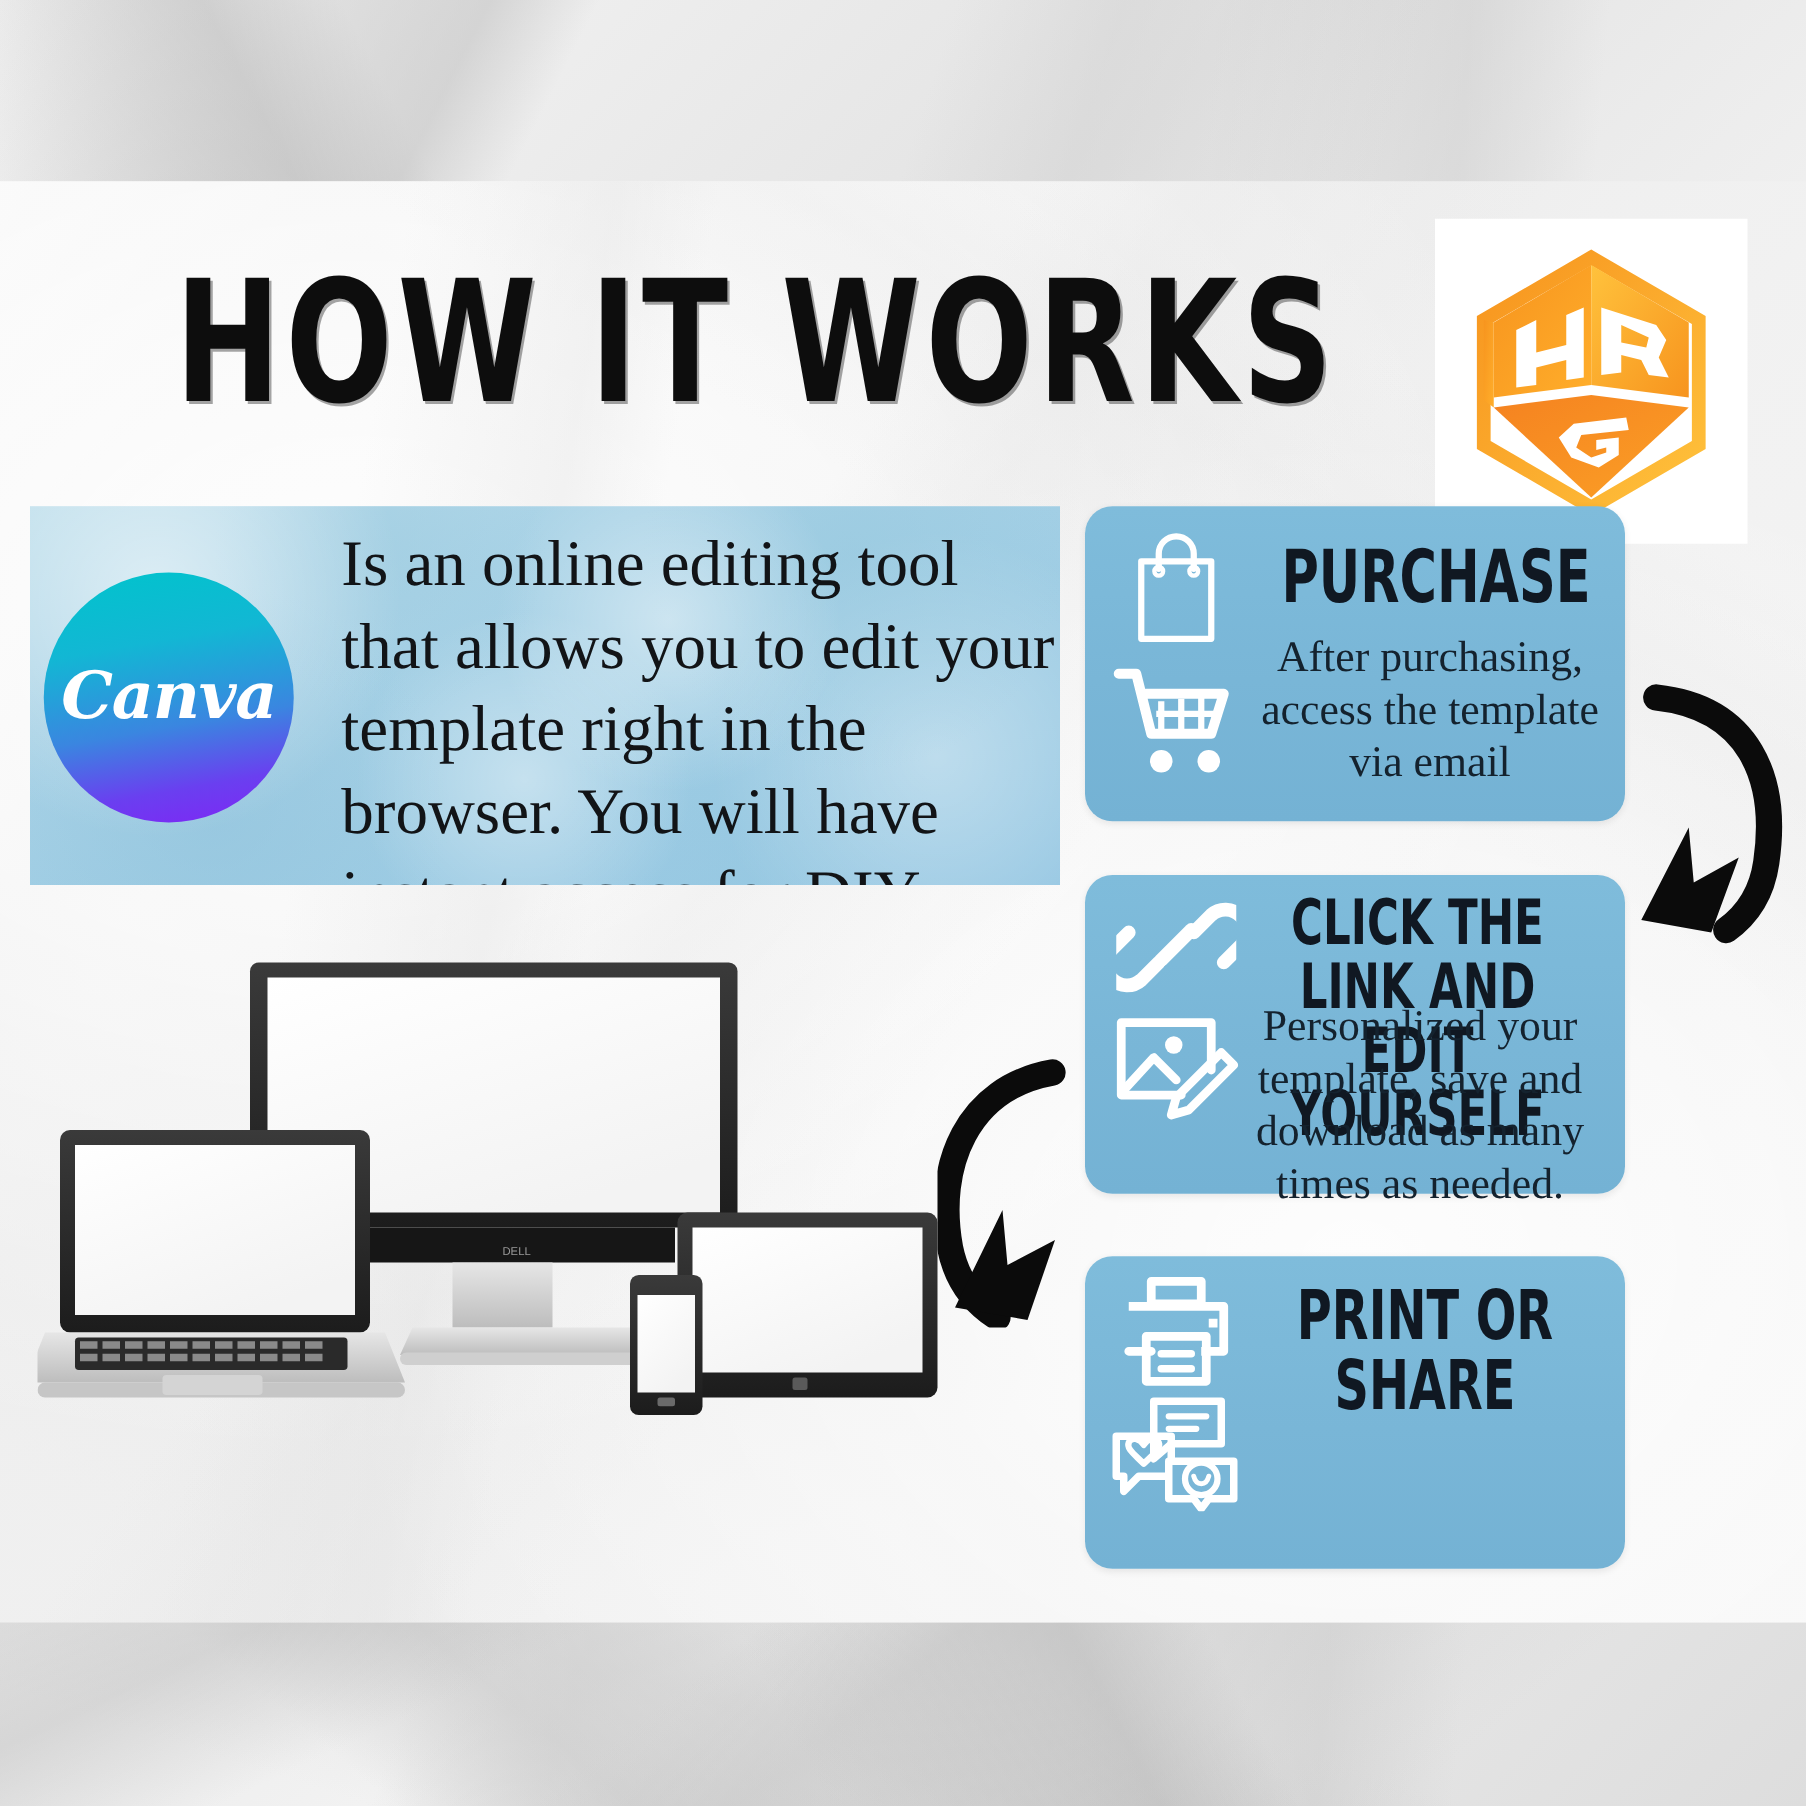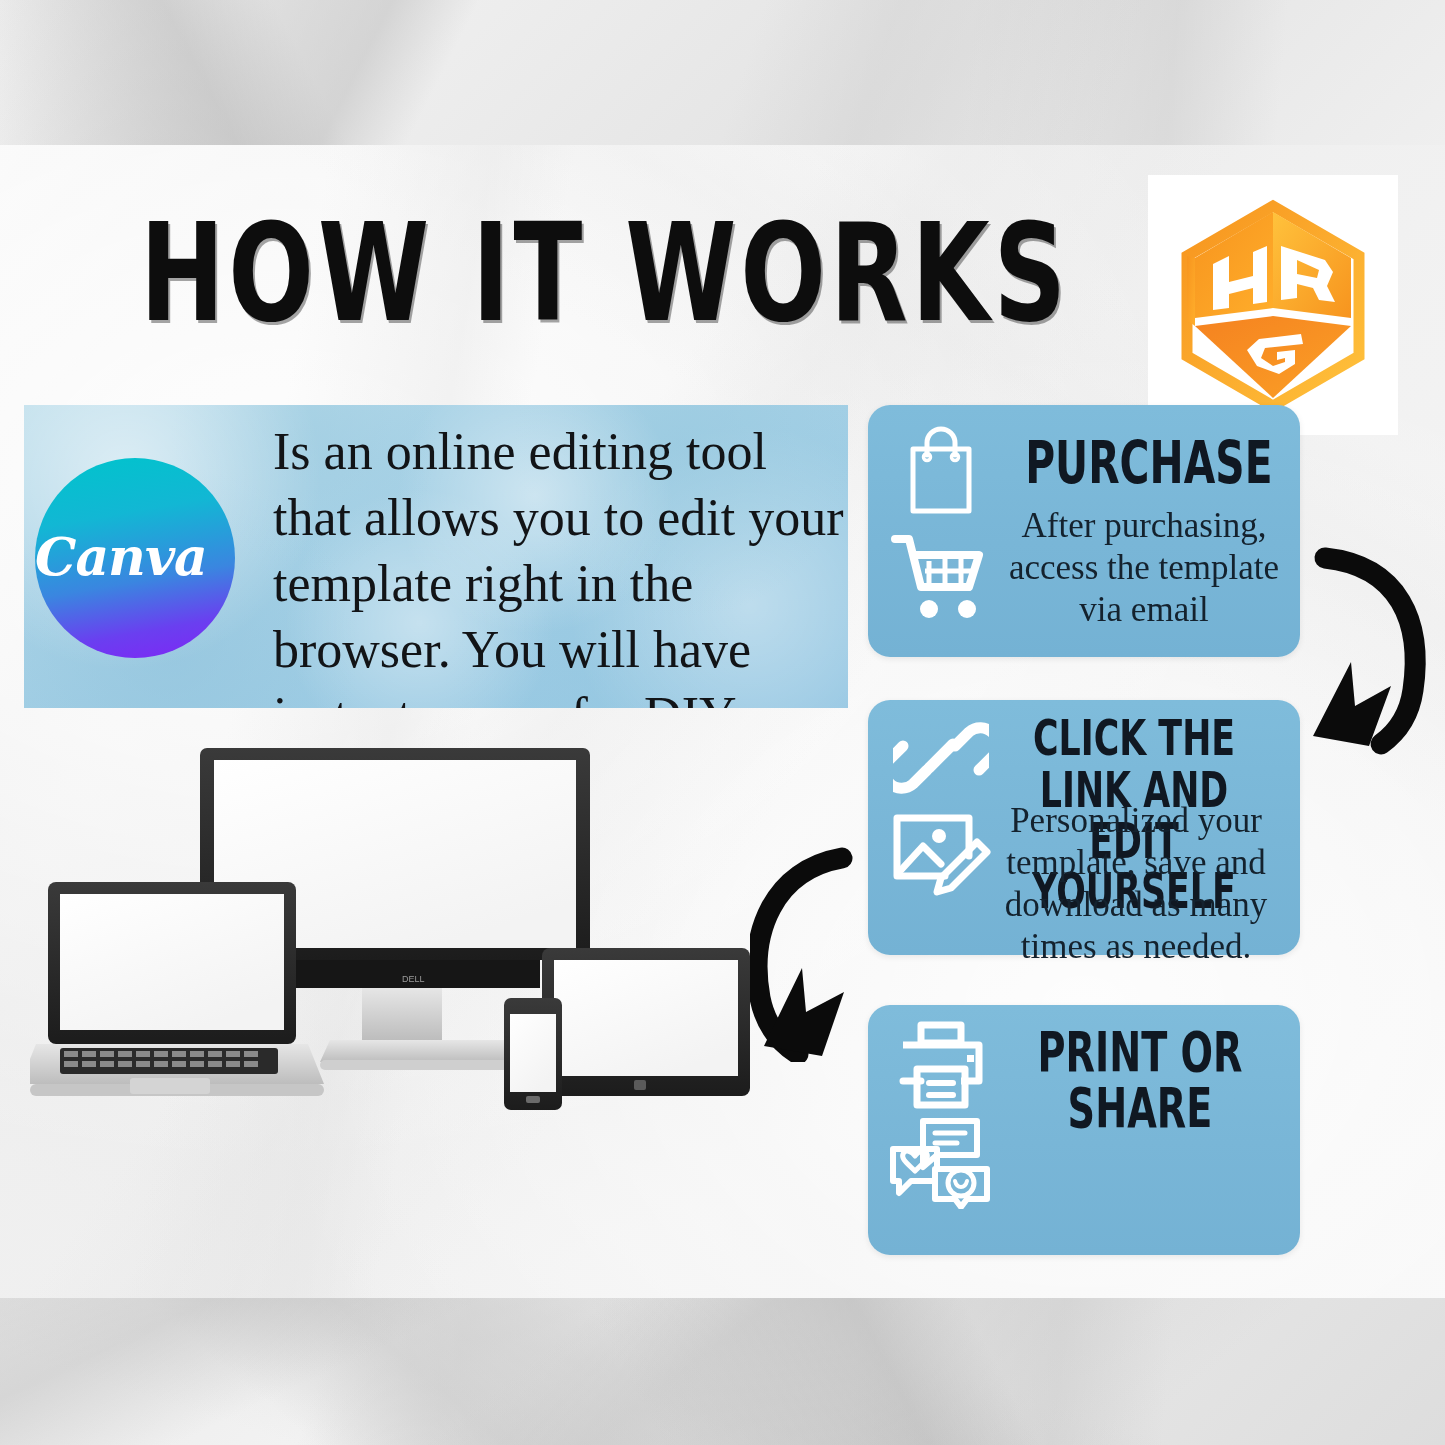--- a/index.html
+++ b/index.html
@@ -113,20 +113,21 @@
   .canva-logo {
     position: absolute;
     left: 11px;
     top: 53px;
     width: 200px;
     height: 200px;
     border-radius: 50%;
     background: linear-gradient(170deg, #00c4cc 0%, #12b7d4 30%, #3a86e0 60%, #6a3ff0 82%, #8025f5 100%);
     display: flex;
     align-items: center;
+    justify-content: center;
   }
   .canva-wordmark {
     font-family: "DejaVu Serif", serif;
     font-style: italic;
     font-weight: bold;
     font-size: 52px;
     color: #ffffff;
     letter-spacing: -1px;
     transform: translateY(-2px);
   }
@@ -196,21 +197,21 @@
 
   
   .arrow { position: absolute; }
   #arrow-one { left: 1295px; top: 530px;  width: 150px; height: 230px; }
   #arrow-two { left: 750px;  top: 840px;  width: 135px; height: 222px; }
 
   
   .devices {
     position: absolute;
     left: 30px;
-    top: 742px;
+    top: 764px;
     width: 740px;
     height: 400px;
   }
   .devices svg { width: 100%; height: 100%; display: block; }
 </style>
 </head>
 <body>
 
 <div id="poster">
 

